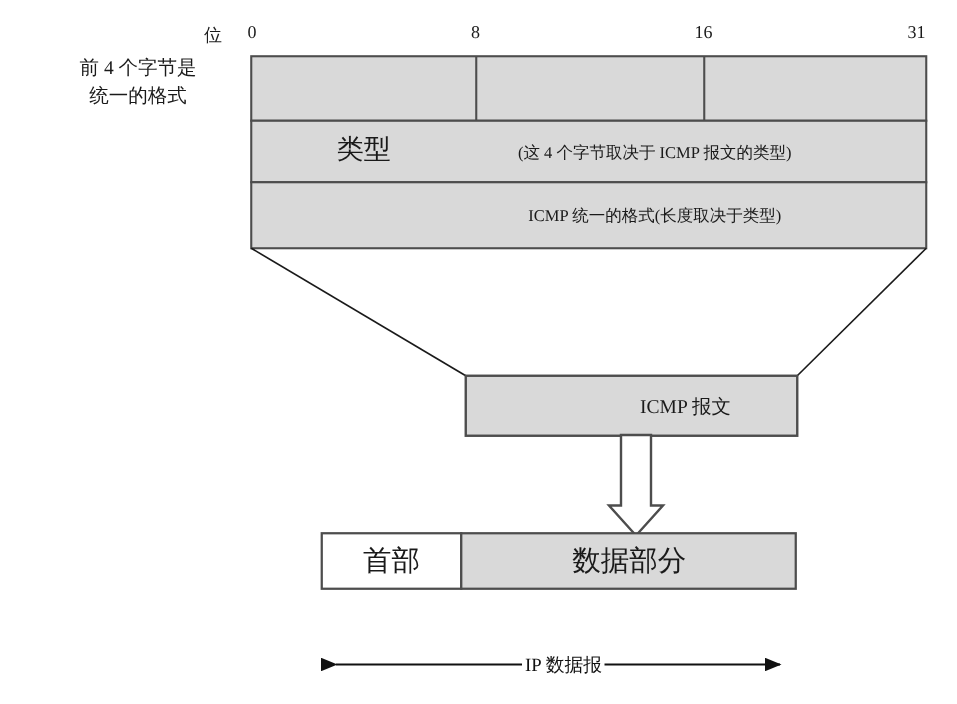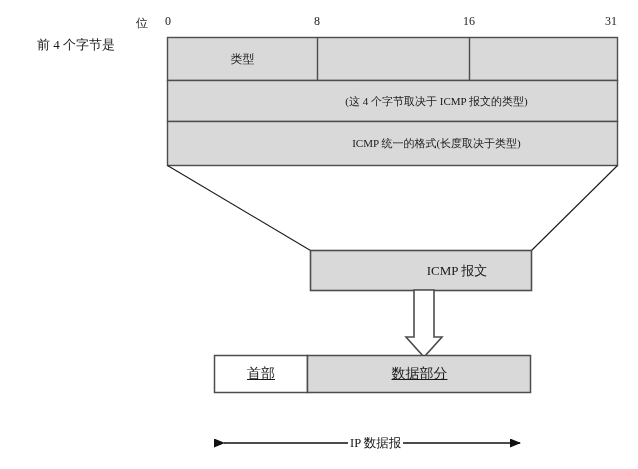--- a/index.html
+++ b/index.html
@@ -35,38 +35,38 @@
     justify-content: center;
     color: #1a1a1a;
     white-space: nowrap;
     text-align: center;
   }
   .bitnum {
     font-size: 12px;
     font-family: "Liberation Serif", "DejaVu Serif", serif;
   }
   .field-label {
-    font-size: 12px;
+    font-size: 18px;
+    margin-top: 40px;
   }
   .row-label {
     font-size: 11px;
     padding-left: 44px;
   }
   .side-note {
     font-size: 13px;
     text-align: center;
     line-height: 1.45;
   }
   .msg-label {
     font-size: 13px;
     padding-left: 36px;
   }
   .seg-label {
-    font-size: 14px;
-    text-decoration: underline;
+    font-size: 19px;
   }
   .ipdg-label {
     position: absolute;
     font-size: 12.5px;
     background: #ffffff;
     padding: 0 2px;
     color: #111;
     white-space: nowrap;
   }
 </style>
@@ -118,22 +118,23 @@
     </g>
   </svg>
 
   <div class="txt bitnum" style="left:136px; top:16px;">位</div>
 
   <div class="txt bitnum" style="left:165px; top:14px;">0</div>
   <div class="txt bitnum" style="left:314px; top:14px;">8</div>
   <div class="txt bitnum" style="left:463px; top:14px;">16</div>
   <div class="txt bitnum" style="left:605px; top:14px;">31</div>
 
-  <div class="txt side-note" style="left:16px; top:36px; width:120px;">
+  <div class="txt side-note" style="left:32px; top:36px; width:120px;">
     <div>前 4 个字节是</div>
+    <div>统一的格式</div>
   </div>
 
   <div class="center-box-text field-label" style="left:167px; top:37px; width:151px; height:44px;">类型</div>
 
   <div class="center-box-text row-label" style="left:167px; top:80px; width:451px; height:42px;">(这 4 个字节取决于 ICMP 报文的类型)</div>
   <div class="center-box-text row-label" style="left:167px; top:121px; width:451px; height:45px;">ICMP 统一的格式(长度取决于类型)</div>
 
   <div class="center-box-text msg-label" style="left:310px; top:250px; width:222px; height:41px;">ICMP 报文</div>
 
   <div class="center-box-text seg-label" style="left:214px; top:355px; width:94px; height:38px;">首部</div>

